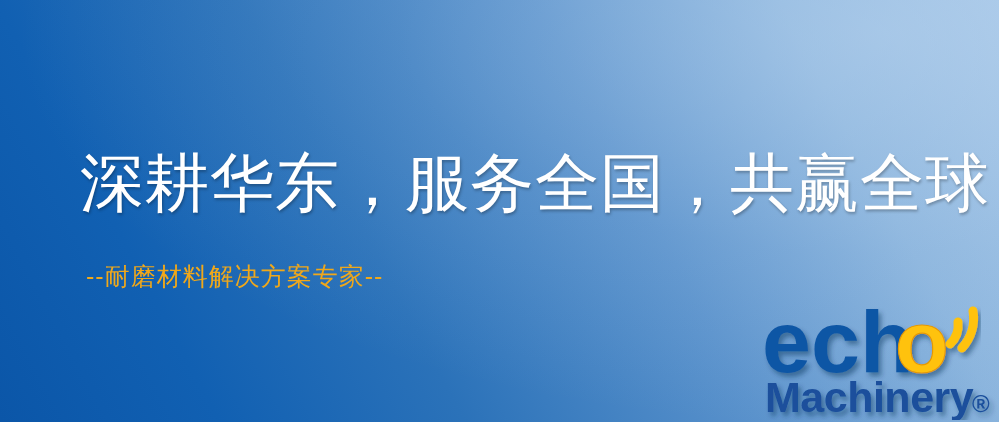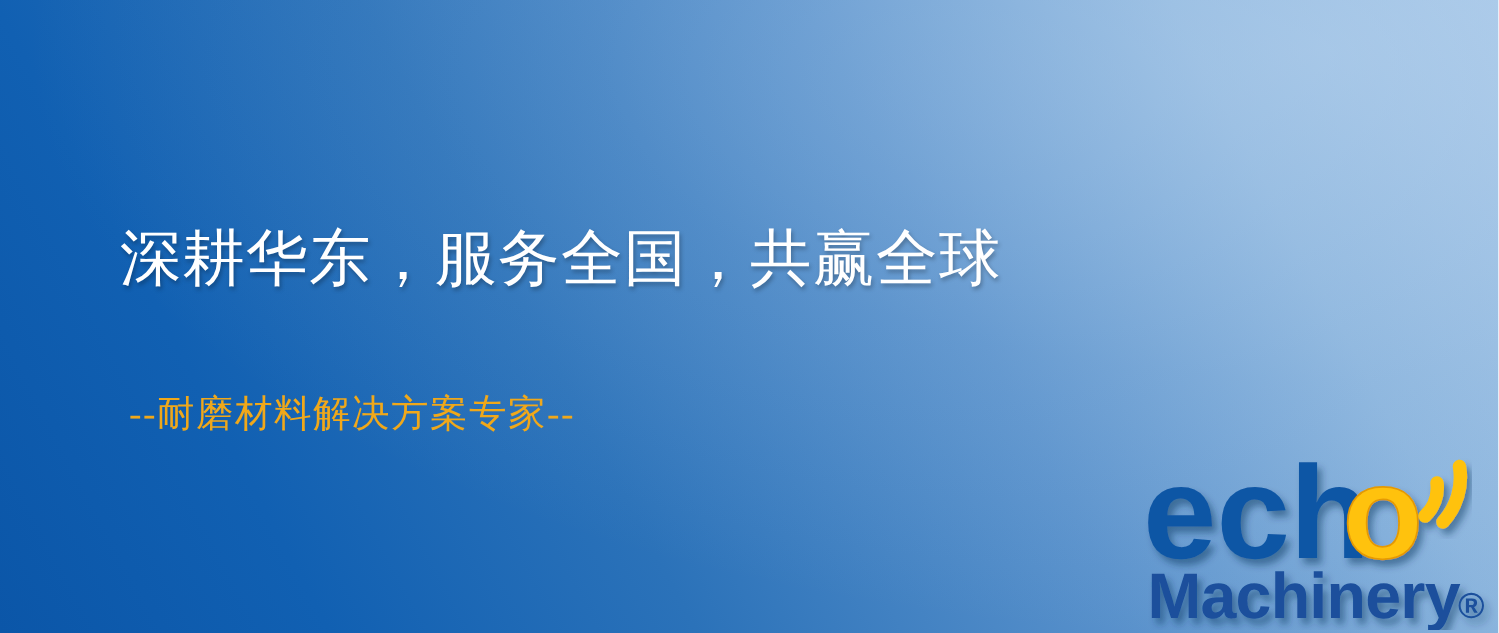--- a/index.html
+++ b/index.html
@@ -33,34 +33,34 @@
                 rgba(190,215,240,0.45) 0%,
                 rgba(190,215,240,0.12) 40%,
                 rgba(190,215,240,0) 72%);
   }
 
   #headline {
     position: absolute;
     left: 80px;
     top: 152px;
     font-family: "Liberation Serif", "DejaVu Serif", serif;
-    font-size: 41px;
+    font-size: 64px;
     line-height: 1;
     color: #ffffff;
     letter-spacing: 1px;
     white-space: nowrap;
     text-shadow: 1px 2px 3px rgba(0,0,0,0.28);
     z-index: 3;
   }
 
   #subtitle {
     position: absolute;
     left: 86px;
     top: 264px;
-    font-family: Liberation Serif, serif;
+    font-family: Liberation Sans, sans-serif;
     font-size: 25px;
     line-height: 1;
     color: #f0a81a;
     letter-spacing: 1px;
     white-space: nowrap;
     z-index: 3;
   }
 
   
   #logo {

